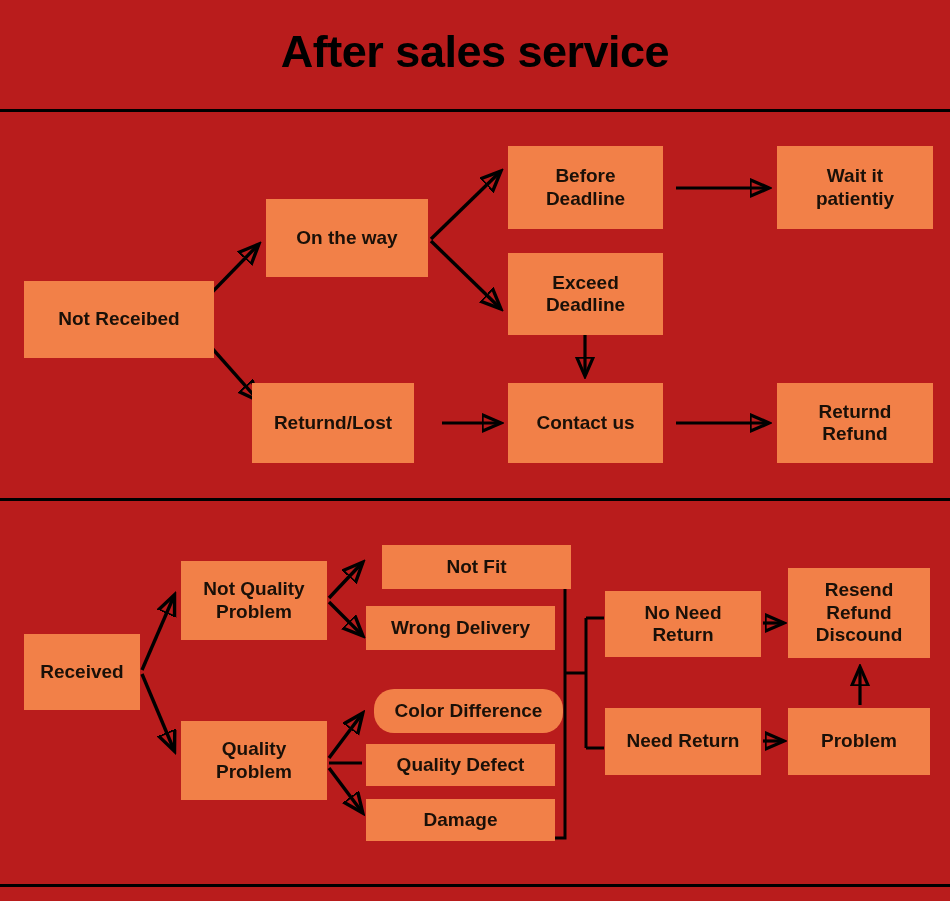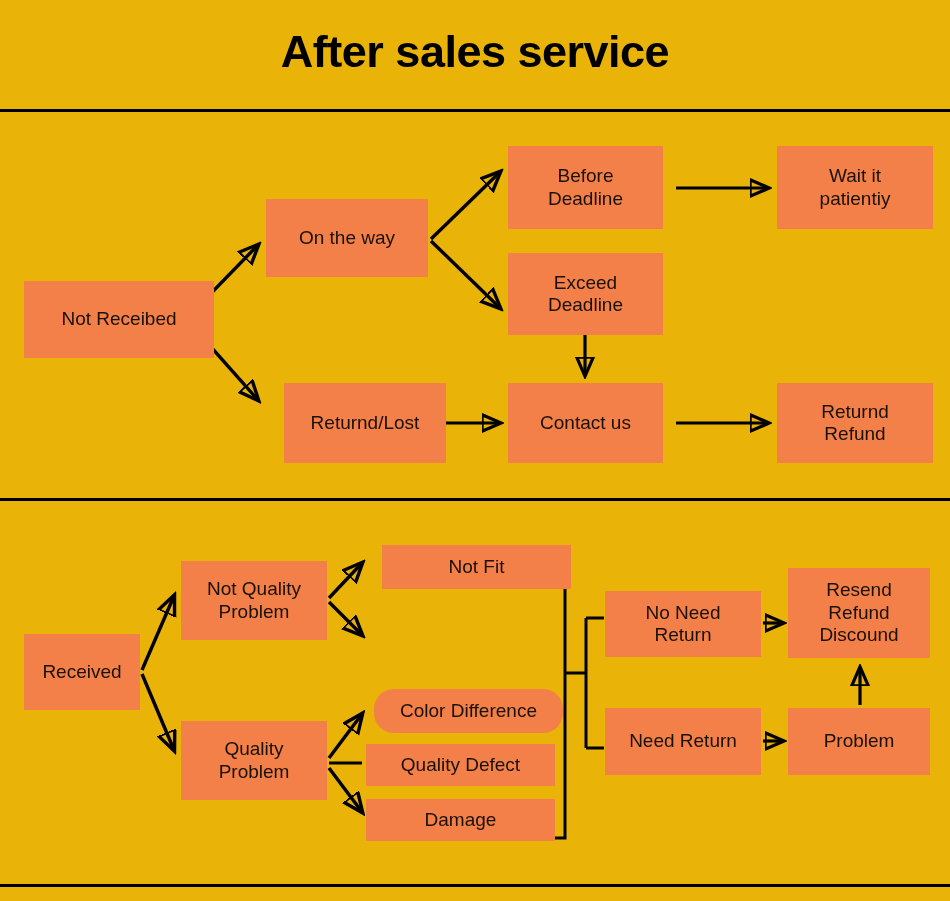--- a/index.html
+++ b/index.html
@@ -8,21 +8,21 @@
     padding: 0;
     background: #ffffff;
   }
   body {
     font-family: "Liberation Sans", sans-serif;
   }
   #page {
     position: relative;
     width: 950px;
     height: 901px;
-    background: #eab308;
+    background: #b91c1c;
     overflow: hidden;
   }
   
   #title {
     position: absolute;
     left: 0;
     top: 28px;
     width: 950px;
     text-align: center;
     font-size: 45px;
@@ -41,21 +41,21 @@
   }
   #rule-top    { top: 109px; }
   #rule-mid    { top: 498px; }
   #rule-bottom { top: 884px; }
 
   
   .node {
     position: absolute;
     background: #F28048;
     color: #1a1008;
-    font-weight: normal;
+    font-weight: bold;
     display: flex;
     align-items: center;
     justify-content: center;
     text-align: center;
     box-sizing: border-box;
     line-height: 1.18;
     white-space: pre-line;
   }
   .f19 { font-size: 19px; }
 
@@ -135,21 +135,21 @@
 
     <line x1="763" y1="741" x2="783" y2="741" stroke-width="3.2" marker-end="url(#ah)"></line>
 
     <line x1="860" y1="705" x2="860" y2="668" stroke-width="3.2" marker-end="url(#ah)"></line>
   </svg>
 
   <div class="node f19" style="left:24px;  top:281px; width:190px; height:77px;">Not Receibed</div>
 
   <div class="node f19" style="left:266px; top:199px; width:162px; height:78px;">On the way</div>
 
-  <div class="node f19" style="left:284px; top:383px; width:162px; height:80px;">Returnd/Lost</div>
+  <div class="node f19" style="left:252px; top:383px; width:162px; height:80px;">Returnd/Lost</div>
 
   <div class="node f19" style="left:508px; top:146px; width:155px; height:83px;">Before
 Deadline</div>
 
   <div class="node f19" style="left:508px; top:253px; width:155px; height:82px;">Exceed
 Deadline</div>
 
   <div class="node f19" style="left:777px; top:146px; width:156px; height:83px;">Wait it
 patientiy</div>
 
@@ -161,20 +161,21 @@
   <div class="node f19" style="left:24px;  top:634px; width:116px; height:76px;">Received</div>
 
   <div class="node f19" style="left:181px; top:561px; width:146px; height:79px;">Not Quality
 Problem</div>
 
   <div class="node f19" style="left:181px; top:721px; width:146px; height:79px;">Quality
 Problem</div>
 
   <div class="node f19" style="left:366px; top:545px; width:189px; height:44px;margin-left:16px;">Not Fit</div>
 
+  <div class="node f19" style="left:366px; top:606px; width:189px; height:44px;">Wrong Delivery</div>
 
   <div class="node f19" style="left:374px; top:689px; width:189px; height:44px;border-radius:20px;">Color Difference</div>
 
   <div class="node f19" style="left:366px; top:744px; width:189px; height:42px;">Quality Defect</div>
 
   <div class="node f19" style="left:366px; top:799px; width:189px; height:42px;">Damage</div>
 
   <div class="node f19" style="left:605px; top:591px; width:156px; height:66px;">No Need
 Return</div>
 

